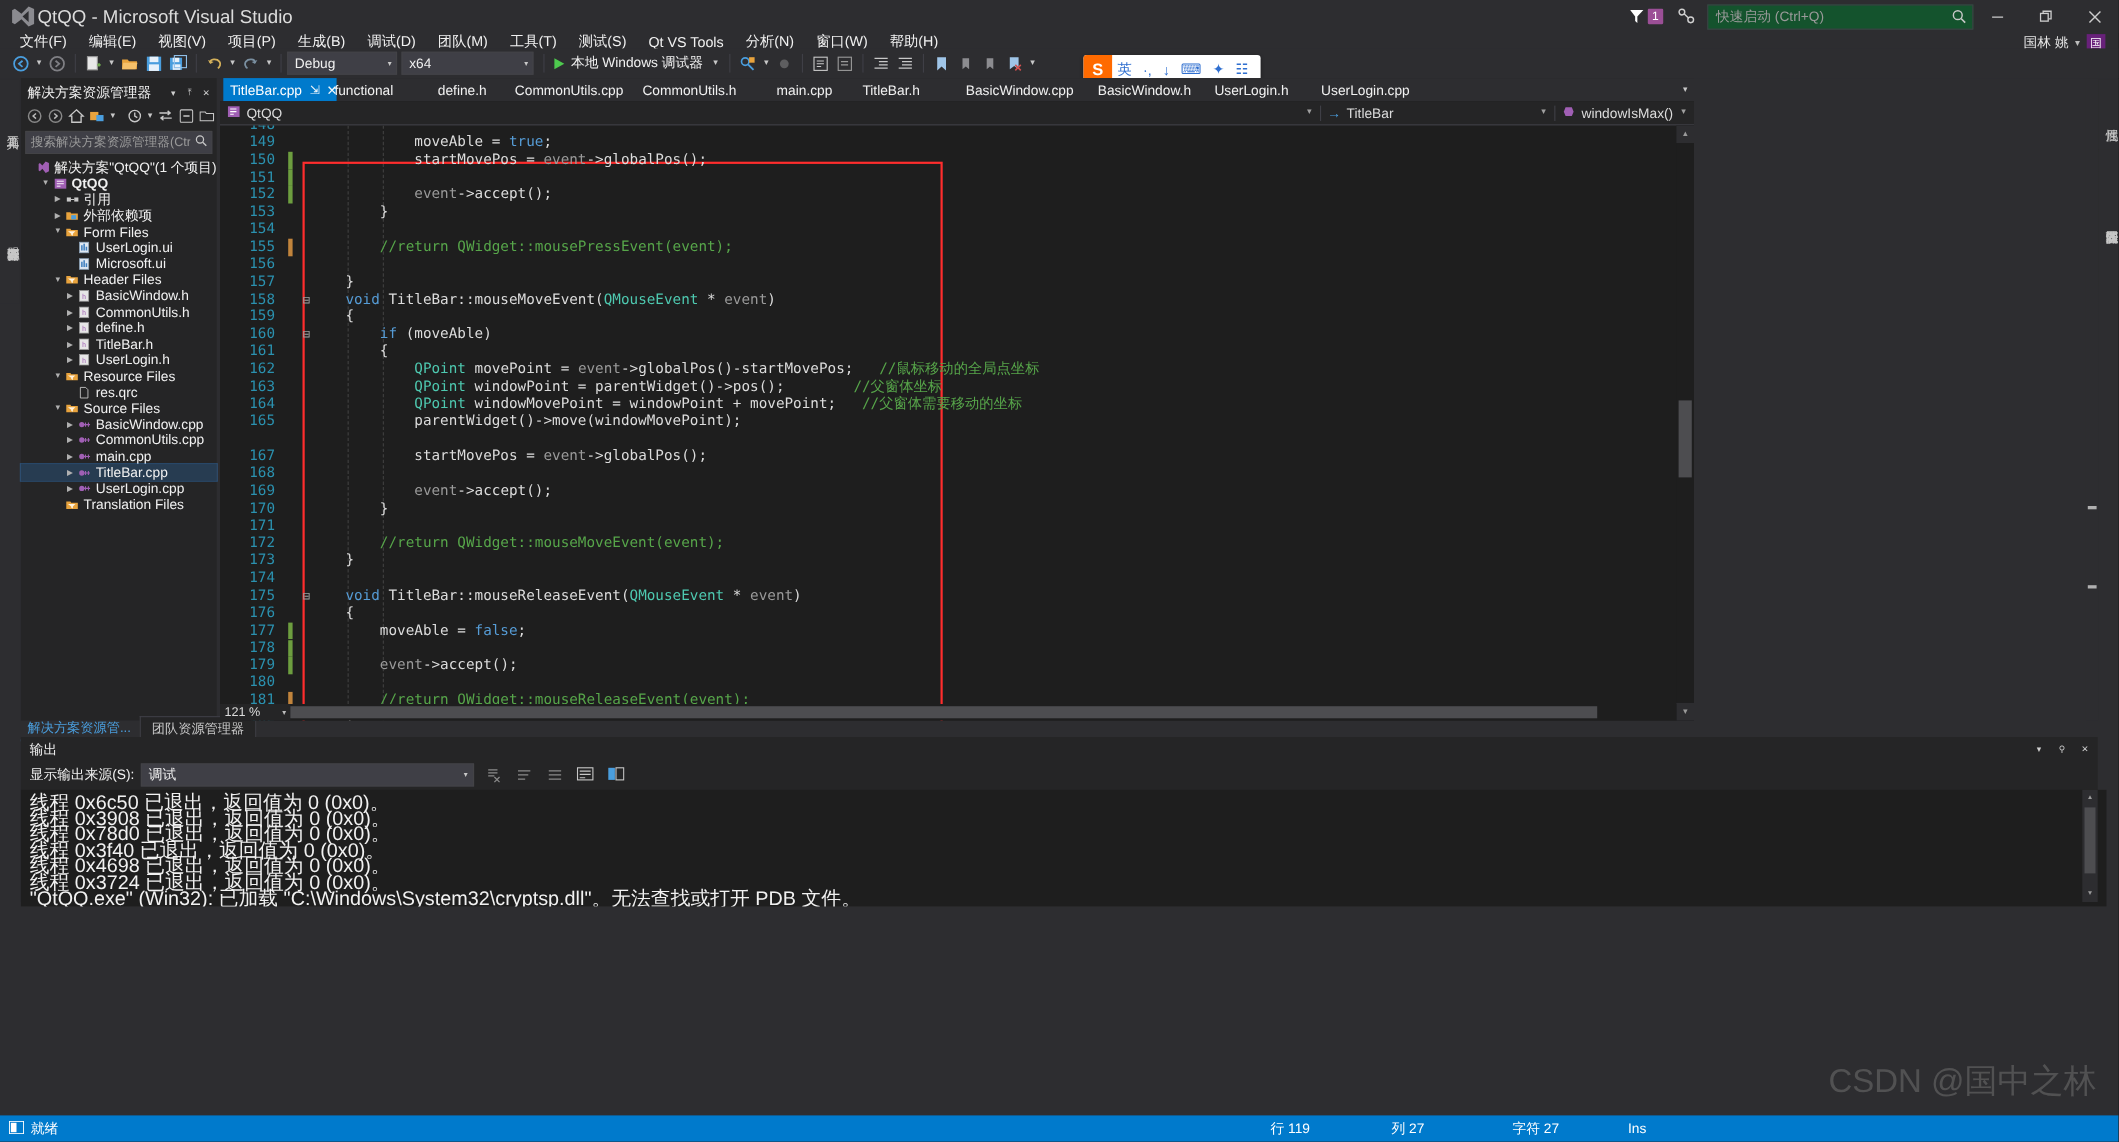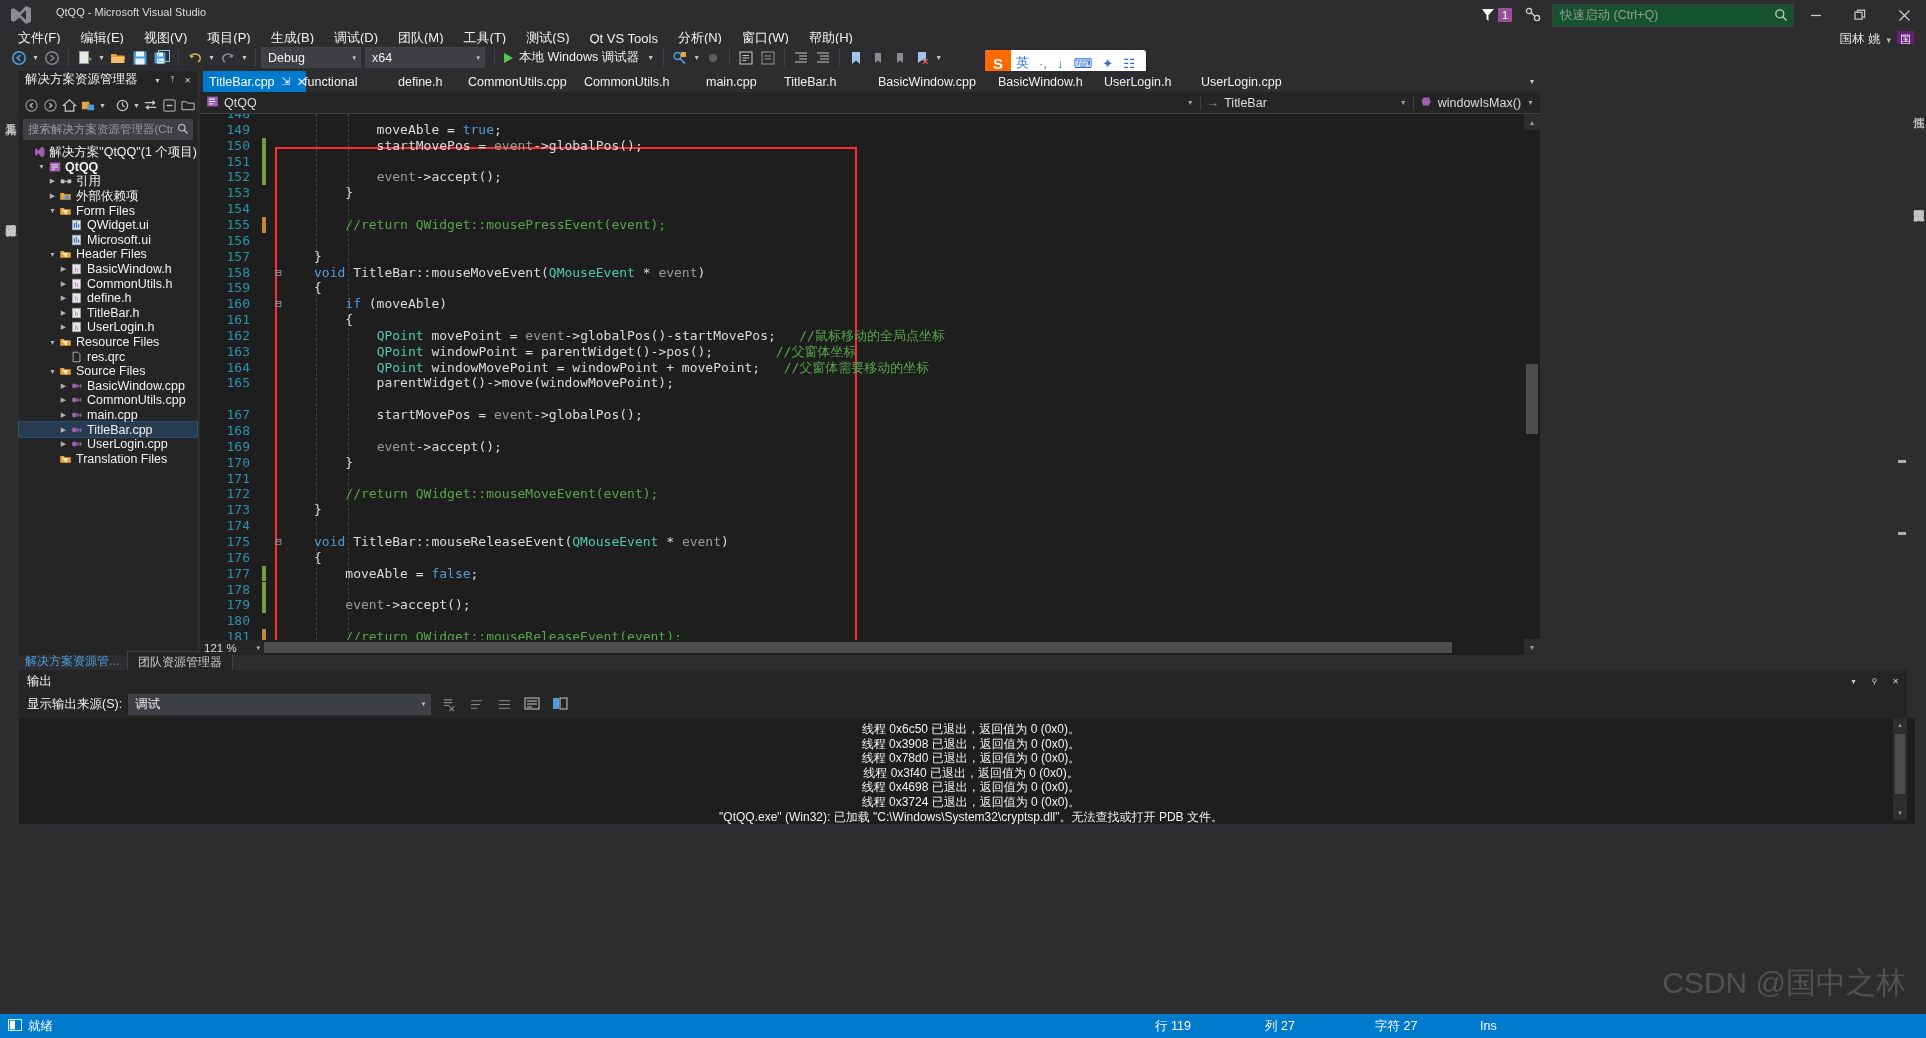--- a/index.html
+++ b/index.html
@@ -4,21 +4,21 @@
 <style>
   html,body{margin:0;padding:0;background:#1e1e1e;}
   body{width:1926px;height:1038px;overflow:hidden;
        font-family:"Liberation Sans","DejaVu Sans",sans-serif;
        color:#f1f1f1;-webkit-font-smoothing:antialiased;}
   #app{position:relative;width:1926px;height:1038px;background:#2d2d30;}
 
   
   .titlebar{position:absolute;left:0;top:0;width:1926px;height:30px;background:#2d2d30;}
   .vs-logo{position:absolute;left:10px;top:5px;width:22px;height:20px;}
-  .title-text{position:absolute;left:56px;top:6px;font-size:11px;color:#dcdcdc;white-space:nowrap;text-align:right;}
+  .title-text{position:absolute;left:34px;top:6px;font-size:17px;color:#dcdcdc;white-space:nowrap;text-align:right;}
   .tb-right{position:absolute;right:0;top:0;height:30px;display:flex;align-items:center;gap:0px;}
   .notify-wrap{display:flex;align-items:center;margin-right:10px;}
   .notify-flag{width:16px;height:14px;}
   .notify-badge{background:#9b4f96;color:#fff;font-size:11px;line-height:14px;padding:0 4px;border-radius:1px;margin-left:1px;}
   .feedback-ico{width:22px;height:20px;margin-right:8px;}
   .quicklaunch{position:relative;width:240px;height:21px;background:#14532d;border:1px solid #3f3f46;display:flex;align-items:center;}
   .quicklaunch span{font-size:12.5px;color:#9a9a9a;padding-left:7px;}
   .ql-search{position:absolute;right:5px;top:3px;width:14px;height:14px;}
   .wbtn{width:44px;height:30px;display:flex;align-items:center;justify-content:center;}
   .wbtn svg{opacity:.85;}
@@ -52,21 +52,21 @@
   .ime-logo{width:26px;height:26px;background:#ff6a00;border-radius:3px 0 0 3px;
             display:flex;align-items:center;justify-content:center;color:#fff;font-size:15px;font-weight:bold;}
   .ime-item{color:#2f6fd0;font-size:13px;padding:0 5px;display:flex;align-items:center;}
 
   
   .vtab{position:absolute;left:0;width:18px;background:#2d2d30;color:#c8c8c8;font-size:11.5px;
         writing-mode:vertical-rl;text-orientation:mixed;text-align:center;padding-top:6px;}
 
   
   .solexp{position:absolute;left:19px;top:71px;width:178px;height:584px;background:#252526;}
-  .panel-head{height:22px;display:flex;align-items:flex-start;padding:0 2px 0 6px;}
+  .panel-head{height:22px;display:flex;align-items:flex-end;padding:0 2px 0 6px;}
   .panel-title{font-size:12.5px;color:#f1f1f1;white-space:nowrap;}
   .panel-dots{flex:1;margin:0 6px;height:8px;
      background-image:radial-gradient(#6e6e6e 1px, transparent 1px);background-size:4px 4px;
      background-position:0 3px;opacity:.8;}
   .panel-btn{width:15px;height:18px;display:flex;align-items:center;justify-content:center;
      font-size:8px;color:#cfcfcf;}
   .se-tools{height:24px;display:flex;align-items:center;padding-left:4px;gap:1px;}
   .se-ico{width:22px;height:20px;display:flex;align-items:center;justify-content:center;}
   .se-search{margin:2px 4px 3px 4px;height:19px;background:#3f3f46;border:1px solid #434346;
      display:flex;align-items:center;}
@@ -140,21 +140,21 @@
   .out-head{height:22px;display:flex;align-items:center;padding-left:8px;}
   .out-title{font-size:12.5px;color:#f1f1f1;}
   .out-right{margin-left:auto;display:flex;align-items:center;padding-right:4px;gap:6px;}
   .out-toolrow{height:24px;display:flex;align-items:center;padding-left:8px;gap:6px;}
   .out-label{font-size:12.5px;color:#f1f1f1;white-space:nowrap;}
   .out-combo{width:295px;height:19px;background:#3f3f46;border:1px solid #434346;display:flex;
      align-items:center;font-size:12.5px;color:#f1f1f1;padding-left:6px;}
   .out-combo .cc{margin-left:auto;font-size:7px;color:#c8c8c8;padding-right:5px;}
   .out-btn{width:22px;height:20px;display:flex;align-items:center;justify-content:center;}
   .out-body{position:absolute;left:0;top:48px;width:1888px;height:102px;background:#1e1e1e;
-     font-size:12px;padding:4px 0 0 8px;overflow:hidden;text-align:center;}
+     font-size:18px;padding:4px 0 0 8px;overflow:hidden;}
   .oline{height:14.6px;line-height:14.6px;color:#f1f1f1;white-space:pre;}
 
   
   .status{position:absolute;left:0;bottom:0;width:1926px;height:24px;background:#007acc;
      display:flex;align-items:center;color:#fff;font-size:12.5px;}
   .st-ready{display:flex;align-items:center;padding-left:8px;gap:6px;}
   .st-cell{position:absolute;top:0;height:24px;display:flex;align-items:center;}
 
   .watermark{position:absolute;right:20px;bottom:34px;font-size:30px;color:#6f6f6f;opacity:.55;
      white-space:nowrap;}
@@ -521,21 +521,21 @@
           <span style="display: inline-block; width: 39px;"></span>
           <span class="tri"></span>
           <span class="ticon">
             <svg width="11" height="12" viewBox="0 0 16 16">
               <rect x="2" y="1" width="12" height="14" fill="#dfe8f2" stroke="#8fa6bd"></rect>
               <rect x="4" y="5" width="2" height="7" fill="#3f7fbf"></rect>
               <rect x="7" y="3" width="2" height="9" fill="#3f7fbf"></rect>
               <rect x="10" y="7" width="2" height="5" fill="#3f7fbf"></rect>
             </svg>
           </span>
-          <span class="tlbl">QWidget.ui</span>
+          <span class="tlbl">UserLogin.ui</span>
         </div>
         <div class="trow">
           <span style="display: inline-block; width: 39px;"></span>
           <span class="tri"></span>
           <span class="ticon">
             <svg width="11" height="12" viewBox="0 0 16 16">
               <rect x="2" y="1" width="12" height="14" fill="#dfe8f2" stroke="#8fa6bd"></rect>
               <rect x="4" y="5" width="2" height="7" fill="#3f7fbf"></rect>
               <rect x="7" y="3" width="2" height="9" fill="#3f7fbf"></rect>
               <rect x="10" y="7" width="2" height="5" fill="#3f7fbf"></rect>

